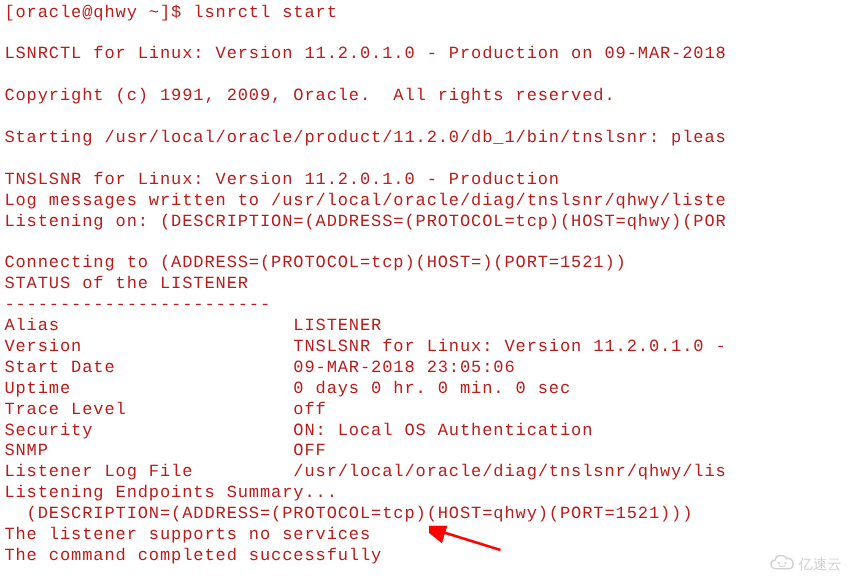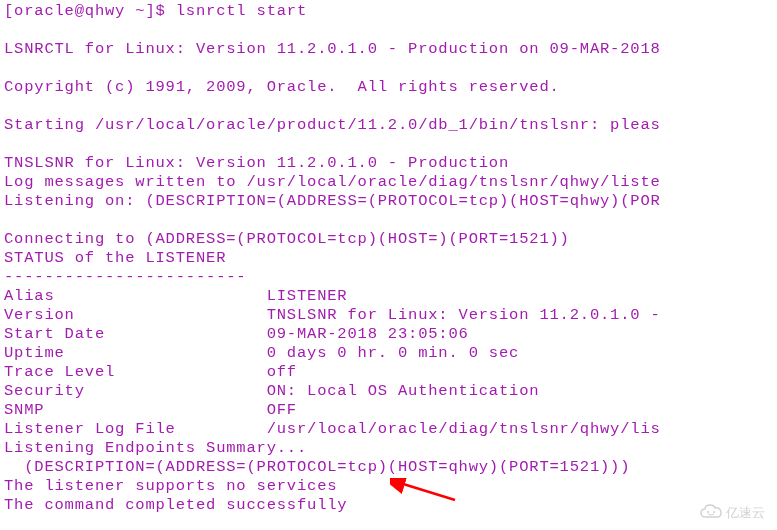--- a/index.html
+++ b/index.html
@@ -8,21 +8,21 @@
       height: 530px;
       background: #ffffff;
       overflow: hidden;
       position: relative;
     }
     .terminal {
       font-family: "Courier New", Courier, monospace;
       font-size: 15.5px;
       line-height: 19px;
       letter-spacing: 0.8px;
-      color: #a21caf;
+      color: #b91c1c;
       white-space: pre;
       padding: 2px 0 0 4px;
       font-weight: normal;
     }
     .arrow {
       position: absolute;
       left: 390px;
       top: 478px;
       pointer-events: none;
     }

